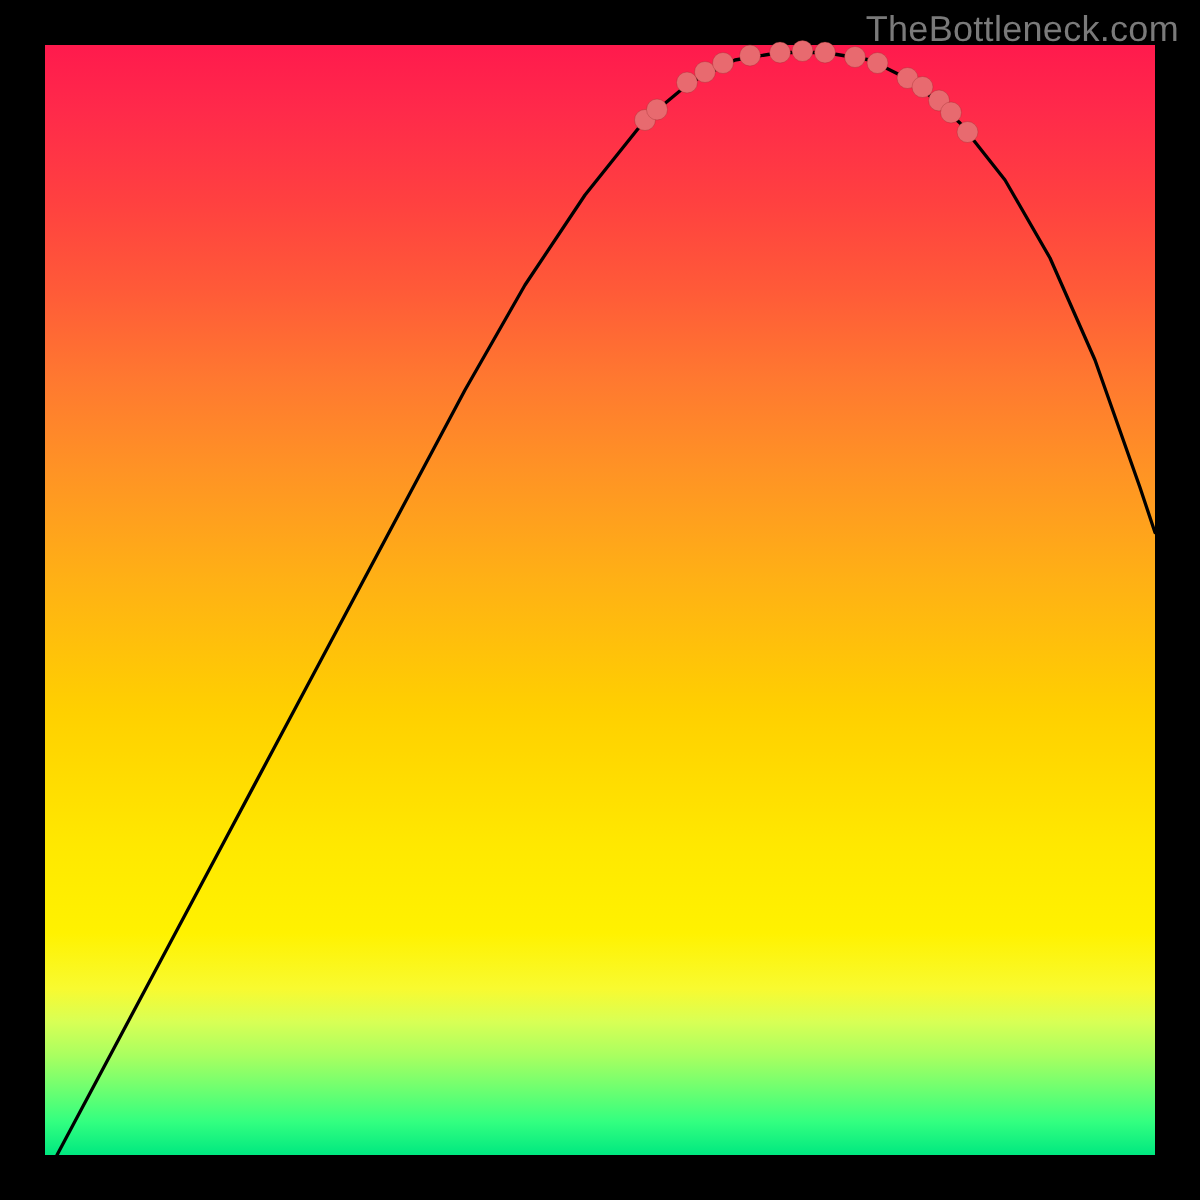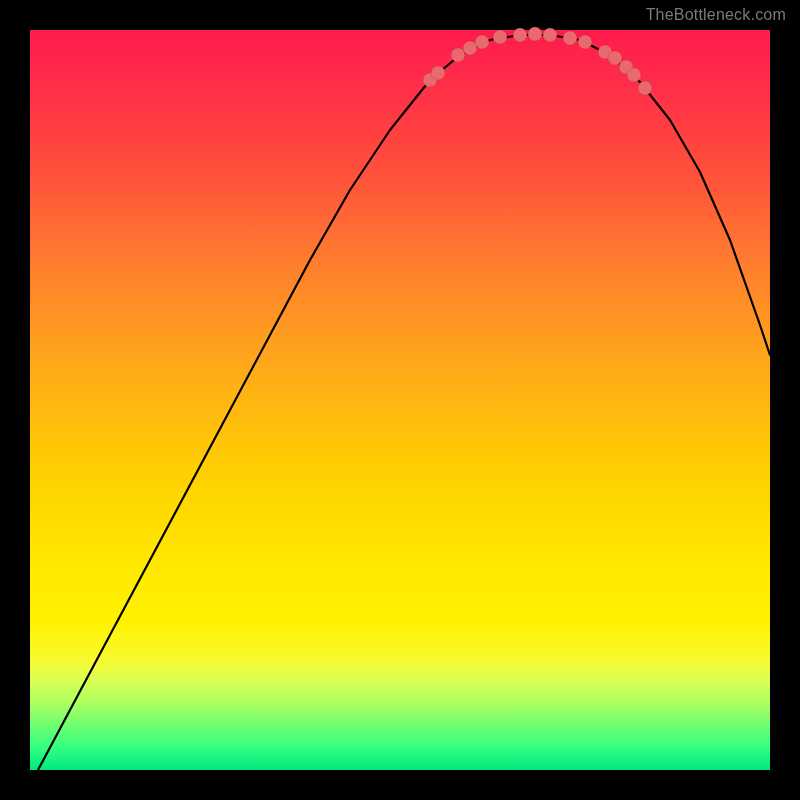--- a/index.html
+++ b/index.html
@@ -34,21 +34,21 @@
       #6fff70 94%,
       #33ff80 97%,
       #00e880 100%
     );
   }
   .watermark {
     position: absolute;
     top: 6px;
     right: 14px;
     color: #7a7a7a;
-    font-size: 16px;
+    font-size: 24px;
     font-weight: 500;
     letter-spacing: 0.2px;
     user-select: none;
   }
   svg.plot {
     position: absolute;
     left: 0;
     top: 0;
     width: 740px;
     height: 740px;

